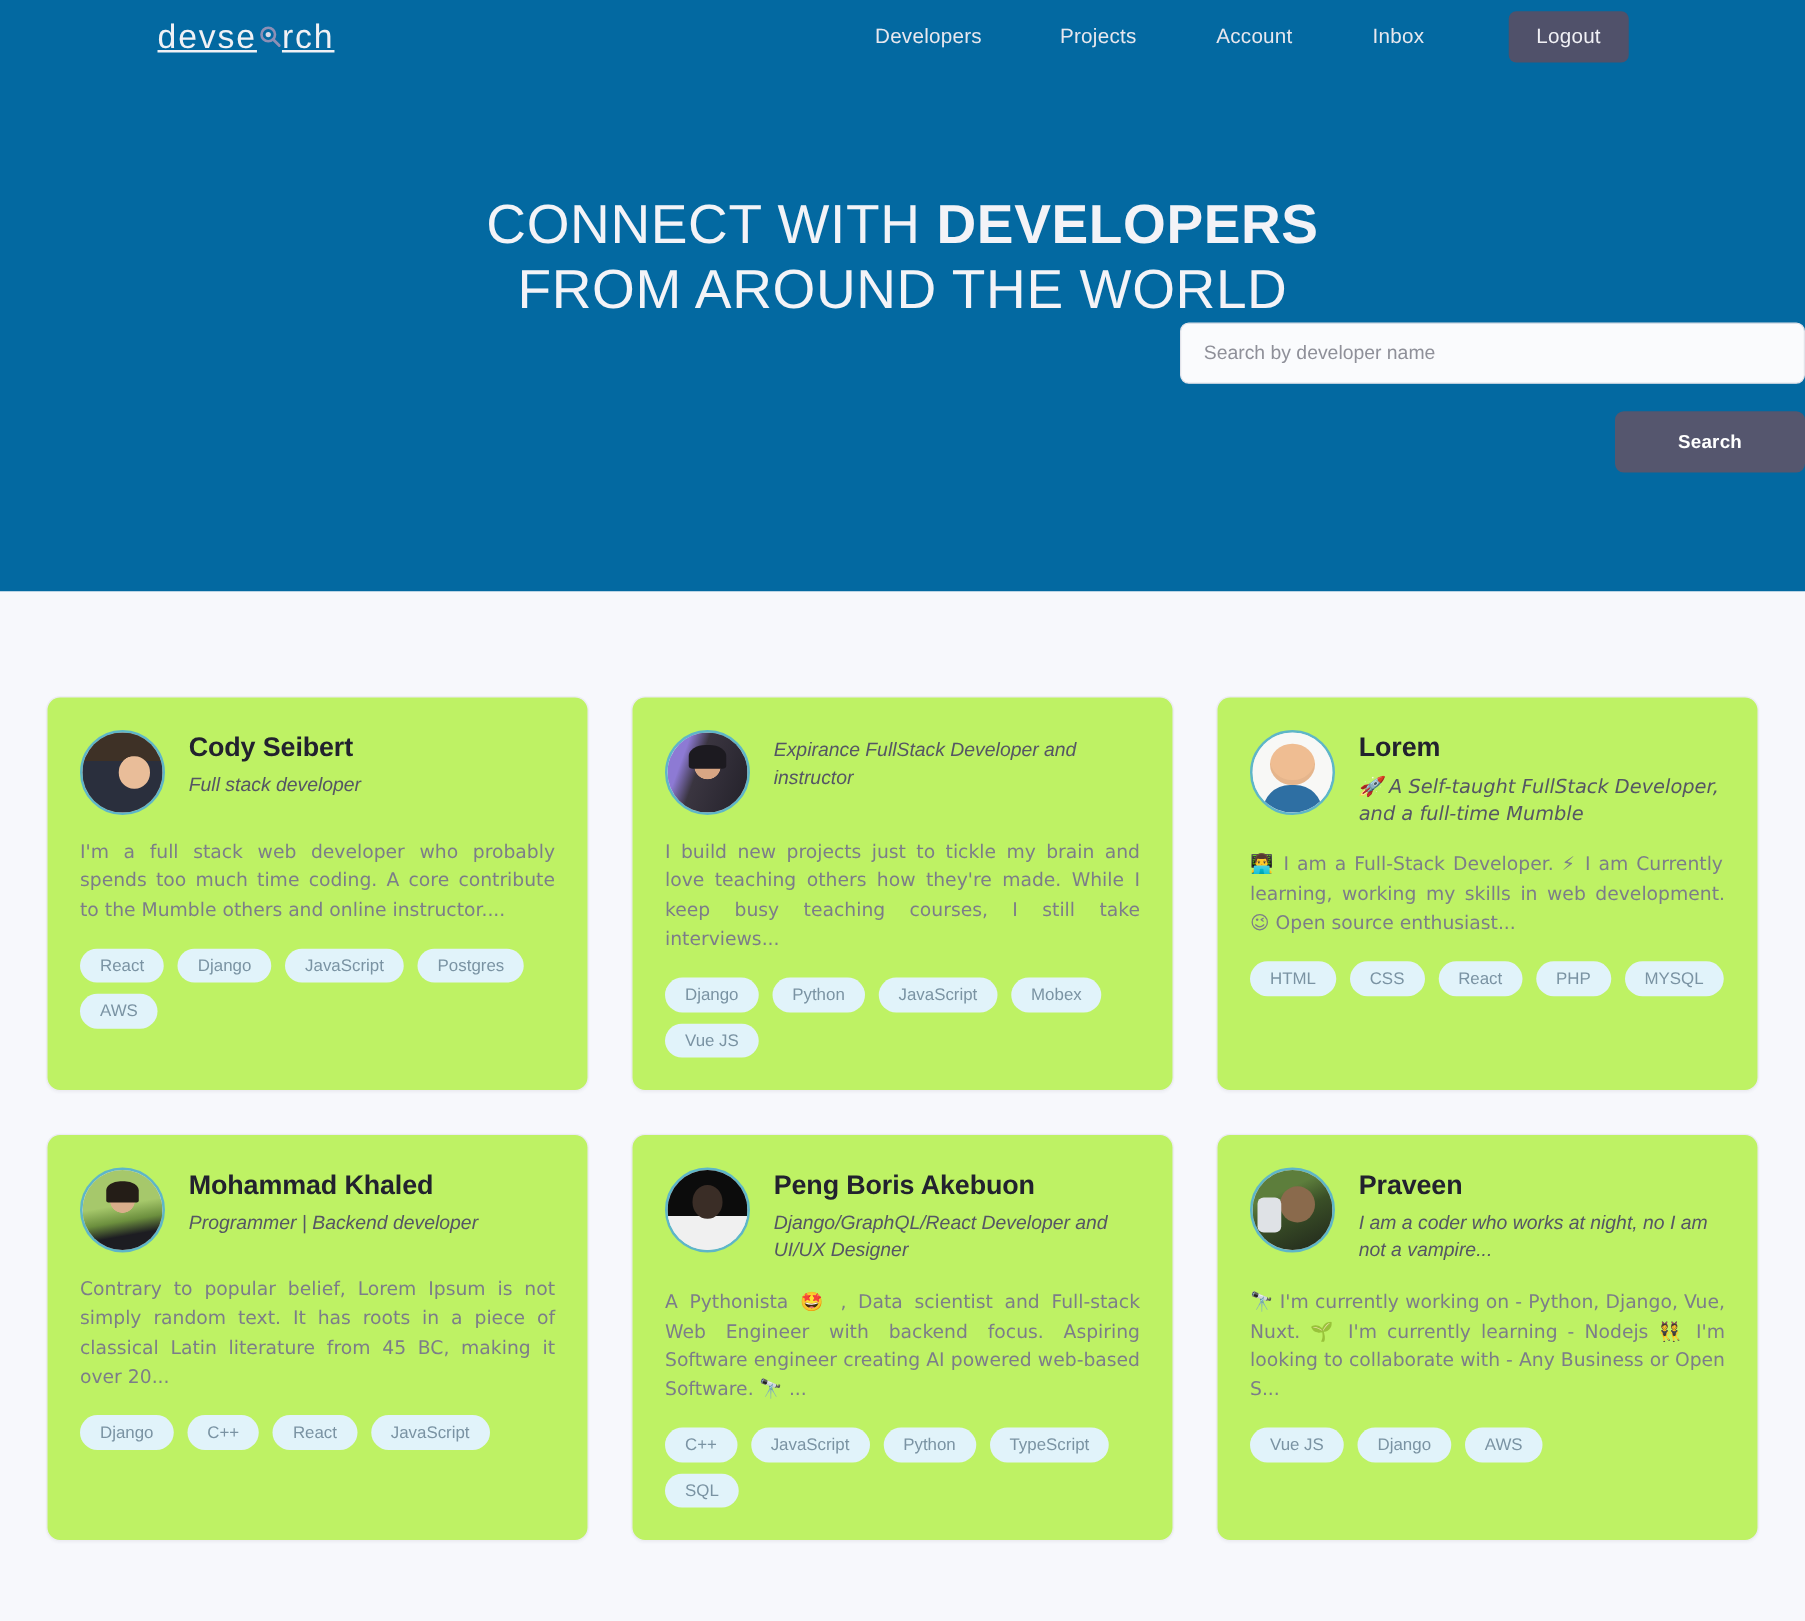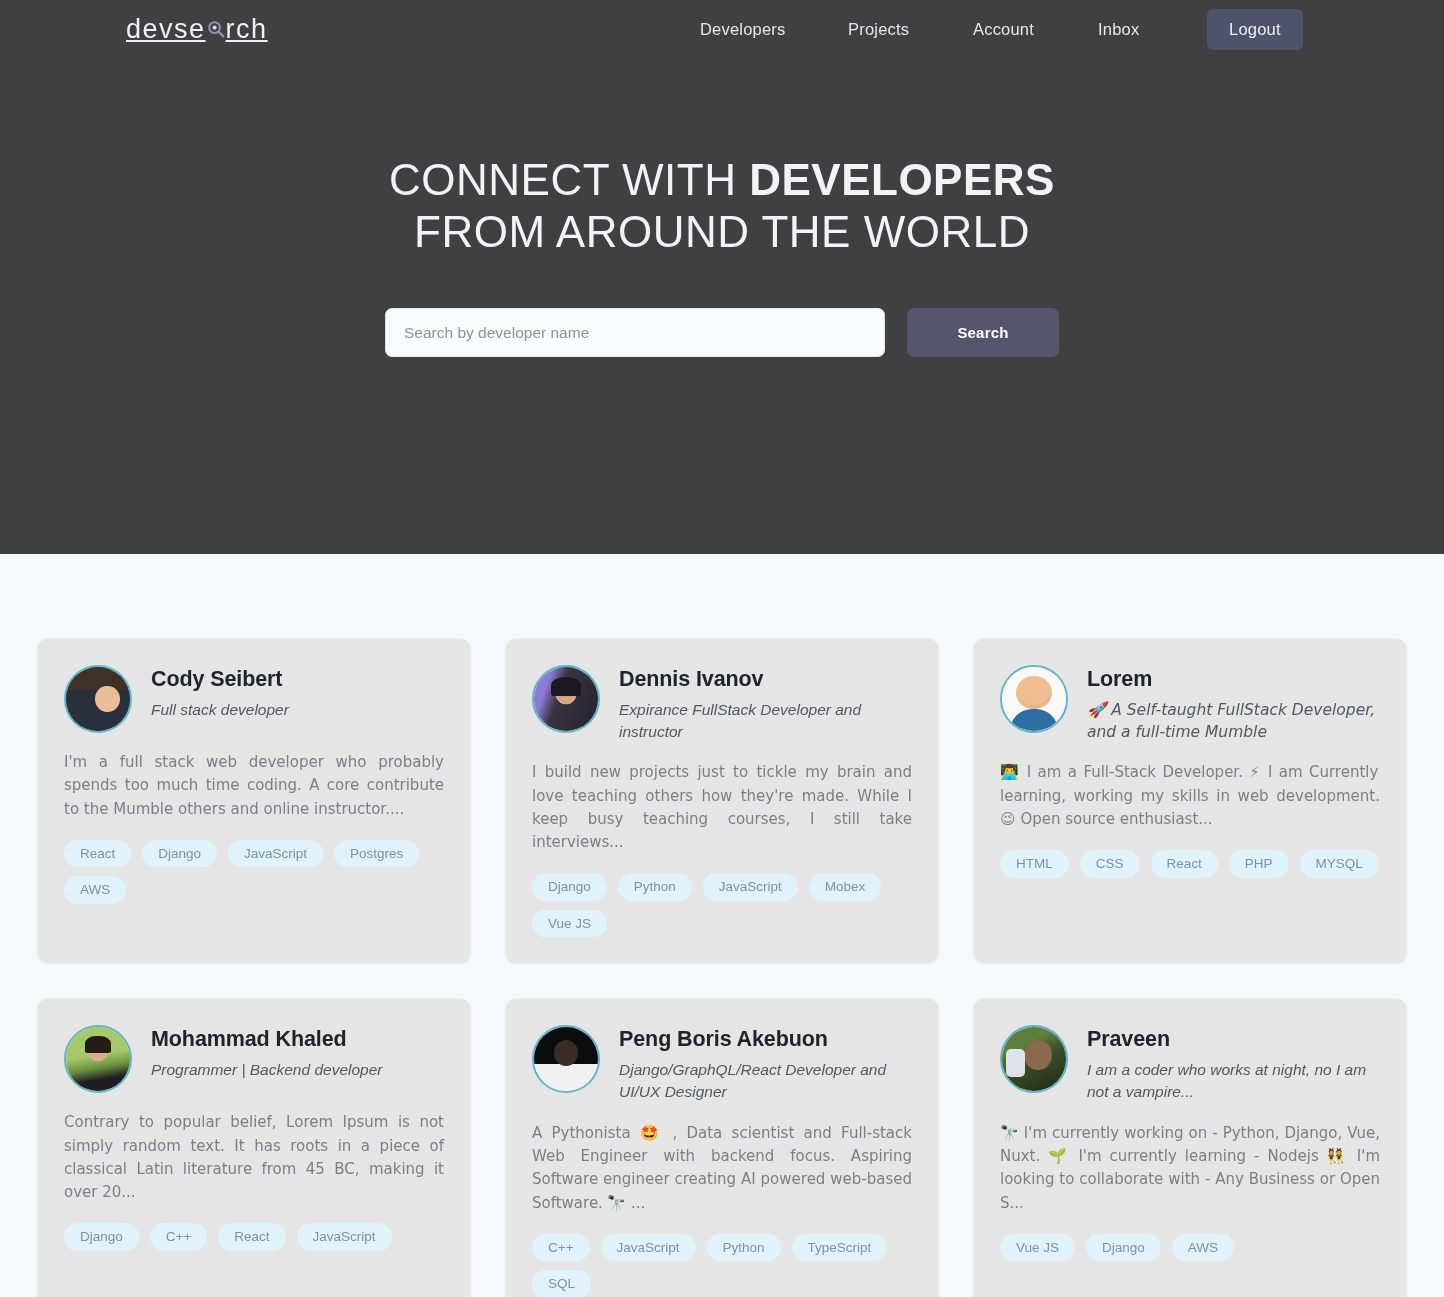--- a/index.html
+++ b/index.html
@@ -12,22 +12,22 @@
 
   body {
     font-family: "Liberation Sans", sans-serif;
     background: #f7f8fc;
     color: #2f2f3c;
     -webkit-font-smoothing: antialiased;
   }
 
   
   .hero {
-    background: #404040;
-    height: 554px;
+    background: #0369a1;
+    height: 473px;
     position: relative;
   }
 
   .navbar {
     height: 58px;
     display: flex;
     align-items: center;
     padding: 0 126px 0 126px;
     position: relative;
   }
@@ -96,25 +96,25 @@
     font-size: 44px;
     line-height: 52px;
     color: #f3f3f7;
     font-weight: 300;
     letter-spacing: 0.5px;
   }
   .hero-title .strong { font-weight: 700; letter-spacing: 0.5px; }
   .hero-title .line2 { display: block; }
 
   .search-row {
-    margin-top: 50px;
     display: flex;
     justify-content: center;
     align-items: flex-end;
     gap: 22px;
+    flex-direction: column;
   }
   .search-input {
     width: 500px;
     height: 49px;
     border-radius: 7px;
     border: 1px solid #e2e3ea;
     background: #fafbfd;
     font-family: inherit;
     font-size: 15.5px;
     color: #42434f;
@@ -143,21 +143,21 @@
   }
 
   .card-grid {
     display: grid;
     grid-template-columns: repeat(3, 434px);
     gap: 34px;
     justify-content: center;
   }
 
   .dev-card {
-    background: #e5e5e5;
+    background: #bef264;
     border: 1px solid #ececf2;
     border-radius: 11px;
     padding: 26px 26px 26px 26px;
     min-height: 270px;
     box-shadow: 0 1px 2px rgba(30,30,50,0.03);
     cursor: pointer;
     display: flex;
     flex-direction: column;
   }
 
@@ -350,21 +350,20 @@
         <span class="tag">AWS</span>
       </div>
     </div>
 
     <div class="dev-card">
       <div class="card-head">
         <div class="avatar">
             <div class="av-img av-dennis"></div>
           </div>
         <div class="card-ident">
-          <div class="dev-name">Dennis Ivanov</div>
           <div class="dev-role">Expirance FullStack Developer and instructor</div>
         </div>
       </div>
       <div class="dev-bio emoji">I build new projects just to tickle my brain and love teaching others how they're made. While I keep busy teaching courses, I still take interviews...</div>
       <div class="tag-row">
         <span class="tag">Django</span>
         <span class="tag">Python</span>
         <span class="tag">JavaScript</span>
         <span class="tag">Mobex</span>
         <span class="tag">Vue JS</span>

